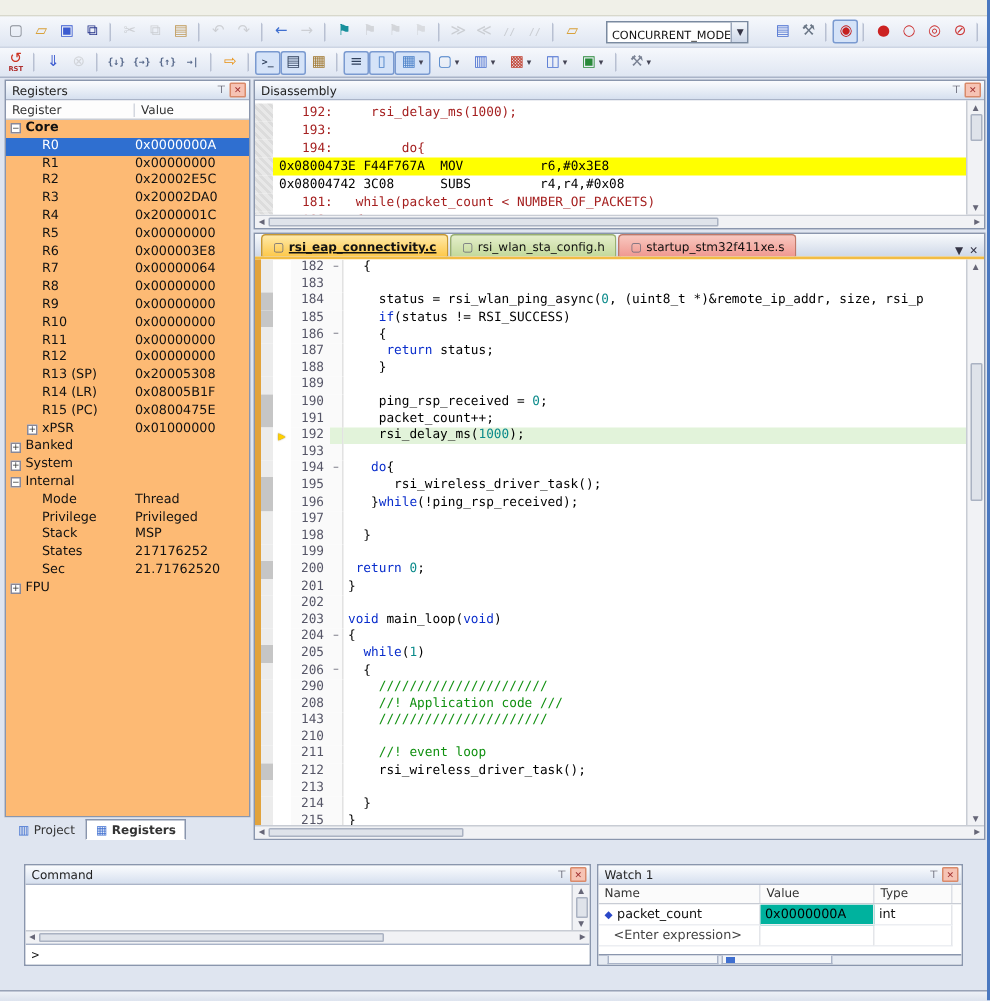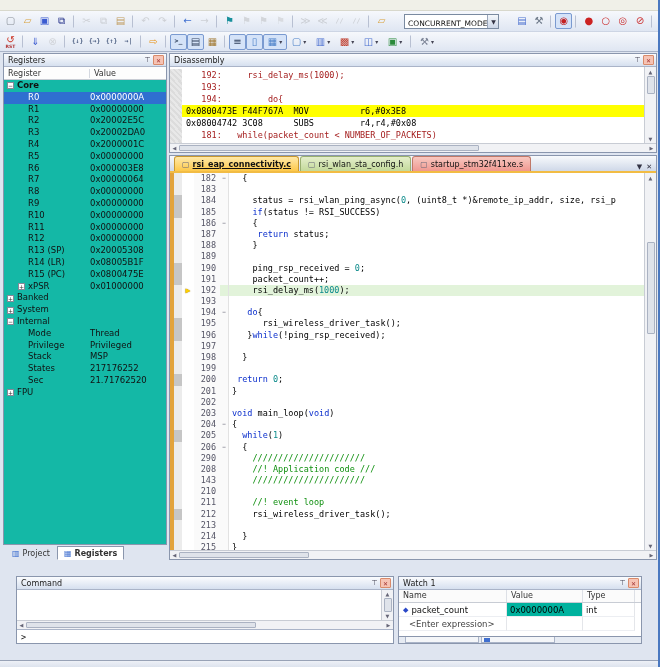--- a/index.html
+++ b/index.html
@@ -37,21 +37,21 @@
   .pbtn{width:11px;height:10px;display:flex;align-items:center;justify-content:center;font-size:7px;color:#445;border:1px solid transparent}
   .pbtn.close{background:#f6c3b4;border:1px solid #d98a6a;color:#a03030;font-size:6px;border-radius:1px}
 
   
   .main{height:508px;flex:0 0 508px;display:flex}
   .left-col{width:168px;flex:0 0 168px;display:flex;flex-direction:column;padding:1px 1px 0 3px}
   .registers{height:492px;flex:0 0 492px}
   .reg-header{display:flex;height:13px;flex:0 0 13px;border-bottom:1px solid #c8ccd4;background:#fdfdfd;align-items:center}
   .reg-header span{font-size:8px;color:#333;padding-left:4px}
   .rh-reg{width:86px;border-right:1px solid #d4d8e0}
-  .reg-rows{flex:1;overflow:hidden;background:#14b8a6}
+  .reg-rows{flex:1;overflow:hidden;background:#fdba74}
   .rrow{display:flex;height:11.8px;line-height:11.8px;align-items:center;padding-left:3px;white-space:nowrap}
   .rrow.lvl1{padding-left:14px}
   .rexp{display:inline-block;width:7px;height:7px;line-height:6px;font-size:6px;text-align:center;border:1px solid #889;background:#fff;color:#333;margin-right:3px;flex:0 0 7px}
   .rexp:empty{border:none;background:transparent}
   .rlabel{width:62px;font-size:8.5px;overflow:hidden}
   .rrow.bold .rlabel{font-weight:bold}
   .rvalue{font-size:8.5px}
   .rrow.selected{background:#2f6fd0;color:#fff}
   .left-tabs{height:15px;flex:0 0 15px;display:flex;align-items:flex-end;padding-left:2px;background:#dfe5f0}
   .ltab{display:flex;align-items:center;height:14px;padding:0 6px;font-size:8px;color:#333;border:1px solid transparent}

